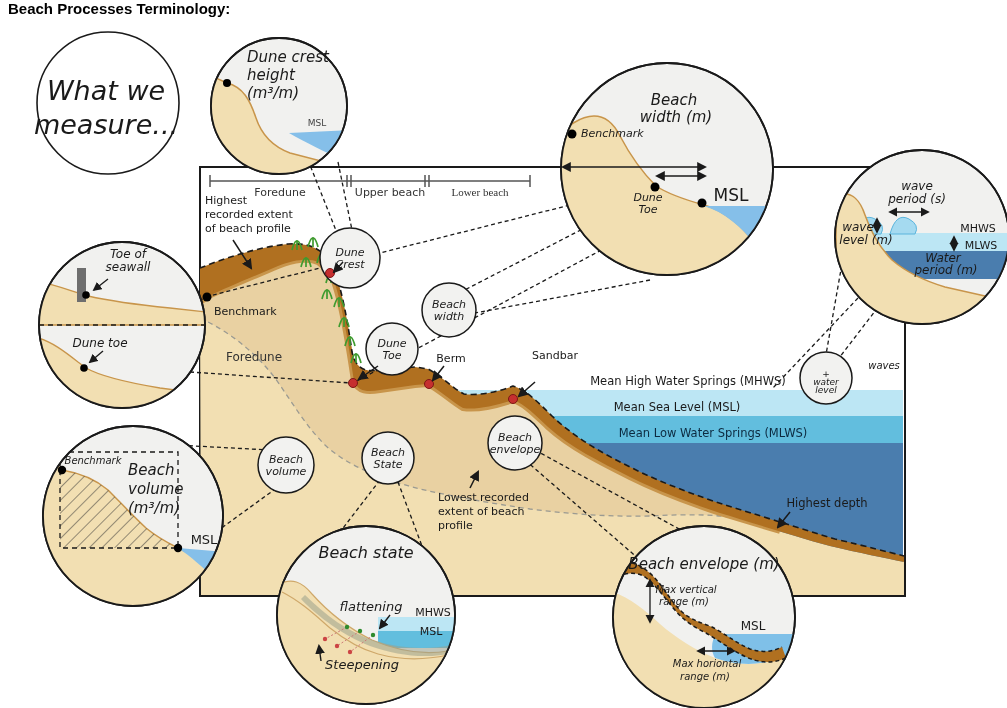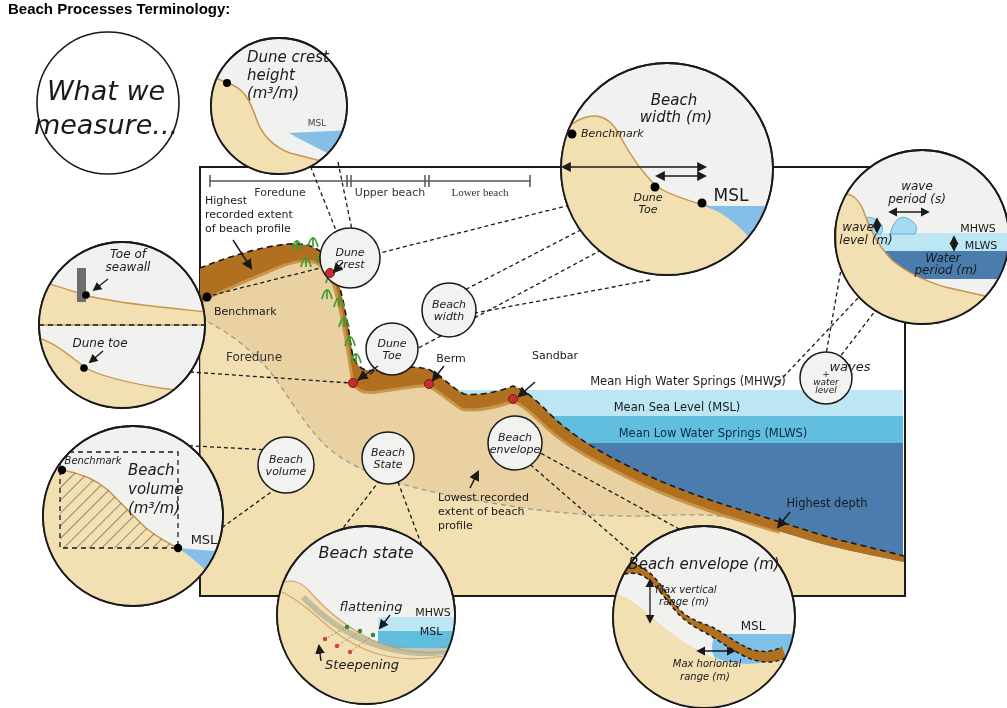--- a/index.html
+++ b/index.html
@@ -362,18 +362,18 @@
 <div class="t c i" style="left:449px;top:304px;font-size:11px;">Beach</div>
 <div class="t c i" style="left:449px;top:316px;font-size:11px;">width</div>
 <div class="t c i" style="left:392px;top:343px;font-size:11px;">Dune</div>
 <div class="t c i" style="left:392px;top:355px;font-size:11px;">Toe</div>
 <div class="t c i" style="left:286px;top:459px;font-size:11px;">Beach</div>
 <div class="t c i" style="left:286px;top:471px;font-size:11px;">volume</div>
 <div class="t c i" style="left:388px;top:452px;font-size:11px;">Beach</div>
 <div class="t c i" style="left:388px;top:464px;font-size:11px;">State</div>
 <div class="t c i" style="left:515px;top:437px;font-size:11px;">Beach</div>
 <div class="t c i" style="left:515px;top:449px;font-size:11px;text-align:right;">envelope</div>
-<div class="t c i" style="left:826px;top:366px;font-size:13px;padding-left:48px;">waves</div>
+<div class="t c i" style="left:860px;top:366px;font-size:10px;padding-left:48px;">waves</div>
 <div class="t c i" style="left:826px;top:374px;font-size:9px;">+</div>
 <div class="t c i" style="left:826px;top:382px;font-size:9px;">water</div>
 <div class="t c i" style="left:826px;top:390px;font-size:9px;">level</div>
 
 </div>
 
 </body></html>

